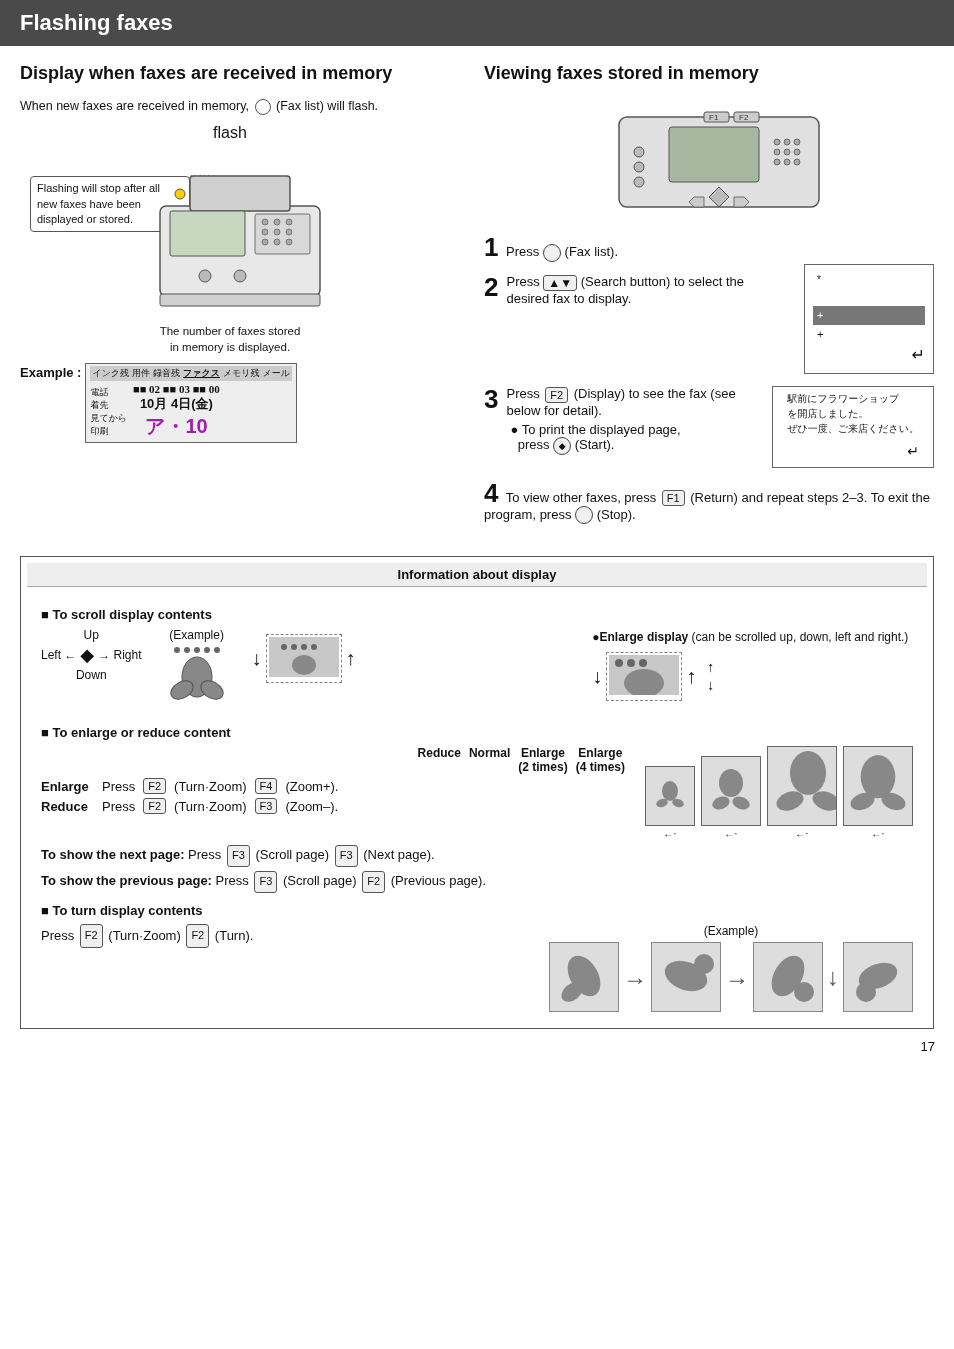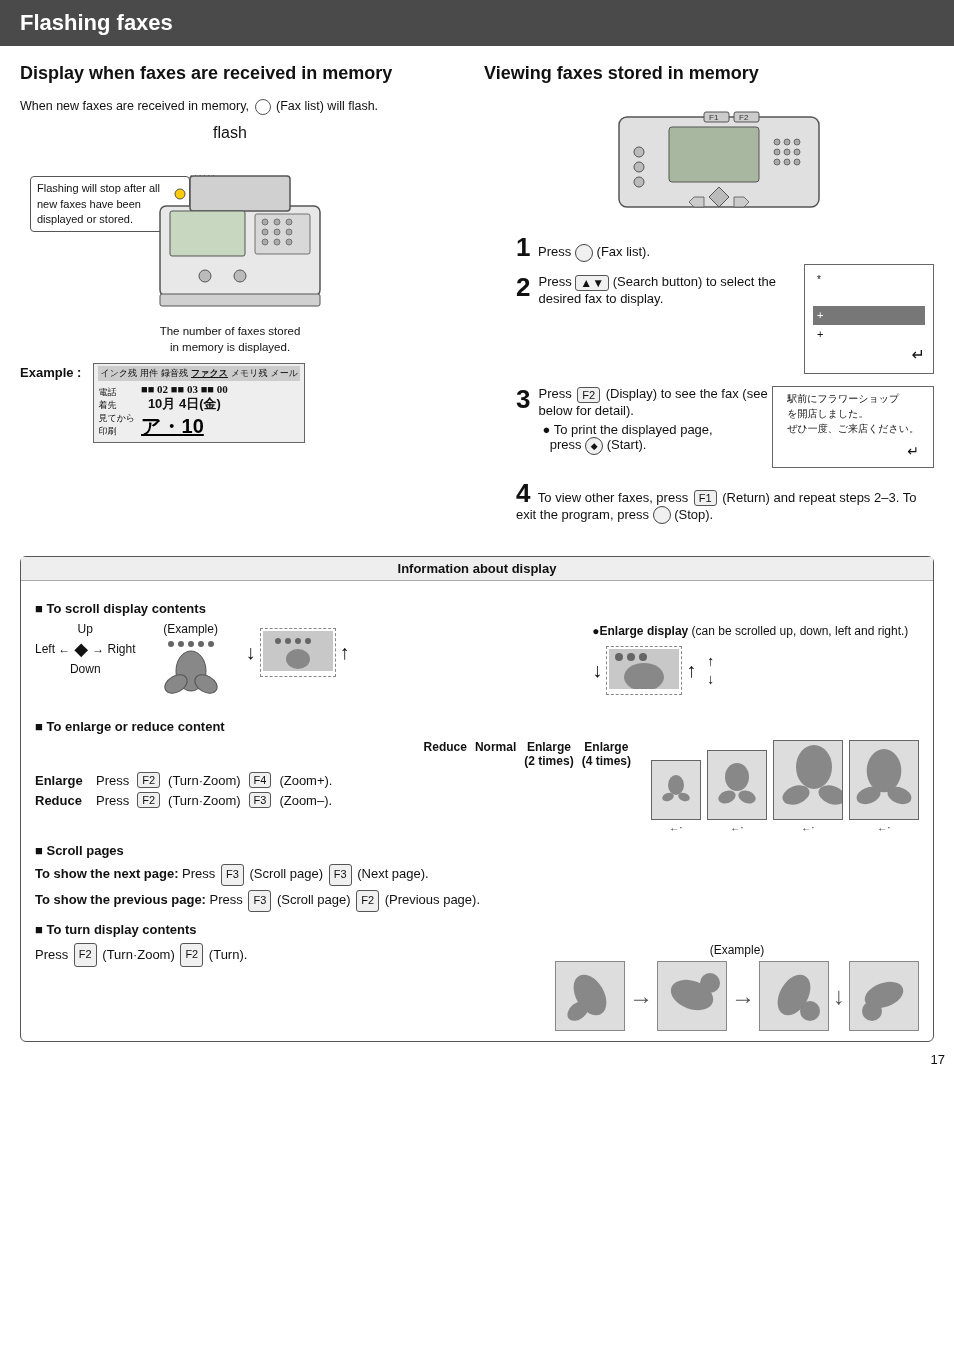--- a/index.html
+++ b/index.html
@@ -115,23 +115,22 @@
 
     .fax-display-date {
       font-size: 14px;
       font-weight: bold;
       text-align: center;
     }
 
     .fax-display-count {
       font-size: 18px;
       font-weight: bold;
-      text-align: left;
-      color: #000000;
-      text-decoration: underline;
+      text-align: center;
+      color: #a21caf;
     }
 
     .step-num {
       font-size: 26px;
       font-weight: bold;
       line-height: 1;
       display: inline;
       margin-right: 4px;
     }
 
@@ -176,36 +175,35 @@
     }
 
     .fax-preview-arrow {
       text-align: right;
       font-size: 16px;
     }
 
     
     .steps-area {
       margin-top: 8px;
-      margin-left: 32px;
     }
 
     
     .device-top {
       margin: 0 auto 14px auto;
       width: 200px;
       text-align: center;
     }
 
     
     .info-box {
       border: 1.5px solid #555;
-      border-radius: 6px;
+      border-radius: 0;
       margin-top: 20px;
-      padding: 0;
+      padding: 6px;
     }
 
     .info-box-header {
       font-weight: bold;
       font-size: 13px;
       padding: 4px 10px;
       background: #eee;
       border-bottom: 1px solid #aaa;
       text-align: center;
     }
@@ -278,21 +276,21 @@
       align-items: flex-start;
     }
 
     .turn-content {
       flex: 1;
     }
 
     
     .page-number {
       text-align: right;
-      padding: 10px 9px;
+      padding: 10px 19px;
       font-size: 13px;
     }
 
     
     .japanese-text {
       font-size: 10px;
       line-height: 1.5;
     }
 
     .step-block {
@@ -412,21 +410,21 @@
           </svg>
         </div>
 
         <div class="fax-count-note">
           The number of faxes stored<br>in memory is displayed.
         </div>
       </div>
 
       <div class="example-row">
         <span class="example-label">Example :</span>
-        <div style="margin-left: 8px;">
+        <div style="margin-left: 0;">
           <div class="fax-display">
             <div class="fax-display-top">
               <span>インク残</span>
               <span>用件</span>
               <span>録音残</span>
               <span style="text-decoration:underline;font-weight:bold;">ファクス</span>
               <span>メモリ残</span>
               <span>メール</span>
             </div>
             <div style="display:flex; gap:6px; font-size:11px; align-items:center;">
@@ -702,21 +700,20 @@
                 <ellipse cx="30" cy="85" rx="20" ry="13" fill="#888" transform="rotate(-20,30,85)"></ellipse>
                 <ellipse cx="80" cy="85" rx="20" ry="13" fill="#888" transform="rotate(20,80,85)"></ellipse>
               </svg>
             </div>
             <div style="font-size:10px; margin-top:2px;">←·</div>
           </div>
         </div>
 
       </div>
 
-      <div class="info-section-title">Scroll pages</div>
 
       <div class="scroll-pages">
         <div class="scroll-page-row">
           <strong>To show the next page:</strong>
           Press <span class="btn-icon">F3</span>
           (Scroll page)
           <span class="btn-icon">F3</span>
           (Next page).
         </div>
         <div class="scroll-page-row">

